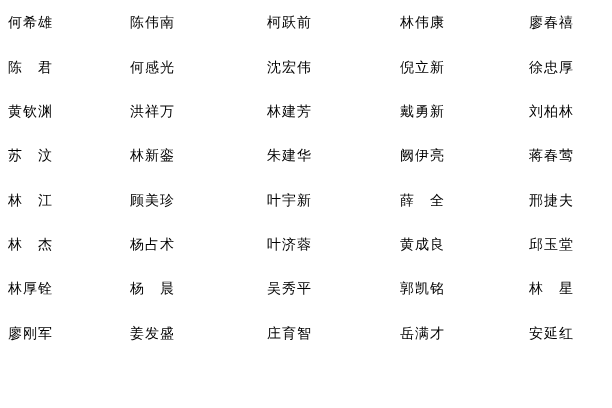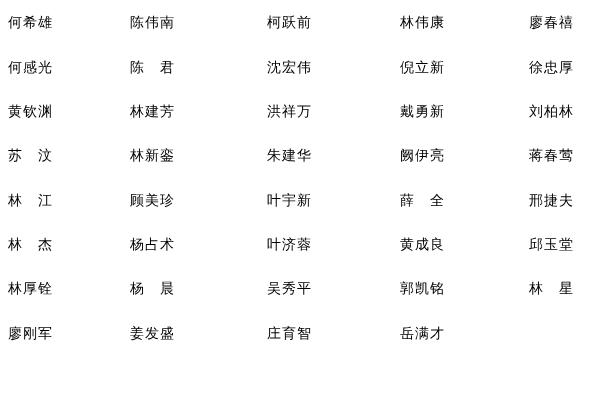--- a/index.html
+++ b/index.html
@@ -38,29 +38,29 @@
 <body>
 
 <div class="page">
   <div class="name-grid">
     <span class="cell">何希雄</span>
     <span class="cell">陈伟南</span>
     <span class="cell">柯跃前</span>
     <span class="cell">林伟康</span>
     <span class="cell">廖春禧</span>
 
+    <span class="cell">陈　君</span>
     <span class="cell">何感光</span>
-    <span class="cell">陈　君</span>
     <span class="cell">沈宏伟</span>
     <span class="cell">倪立新</span>
 
     <span class="cell">徐忠厚</span>
     <span class="cell">黄钦渊</span>
+    <span class="cell">洪祥万</span>
     <span class="cell">林建芳</span>
-    <span class="cell">洪祥万</span>
     <span class="cell">戴勇新</span>
 
     <span class="cell">刘柏林</span>
     <span class="cell">苏　汶</span>
     <span class="cell">林新銮</span>
     <span class="cell">朱建华</span>
 
     <span class="cell">阙伊亮</span>
     <span class="cell">蒋春莺</span>
     <span class="cell">林　江</span>
@@ -79,15 +79,16 @@
     <span class="cell">杨　晨</span>
 
     <span class="cell">吴秀平</span>
     <span class="cell">郭凯铭</span>
     <span class="cell">林　星</span>
     <span class="cell">廖刚军</span>
 
     <span class="cell">姜发盛</span>
     <span class="cell">庄育智</span>
     <span class="cell">岳满才</span>
+    <span class="cell">安延红</span>
     <span class="cell"></span>
   </div>
 </div>
 
 </body></html>

